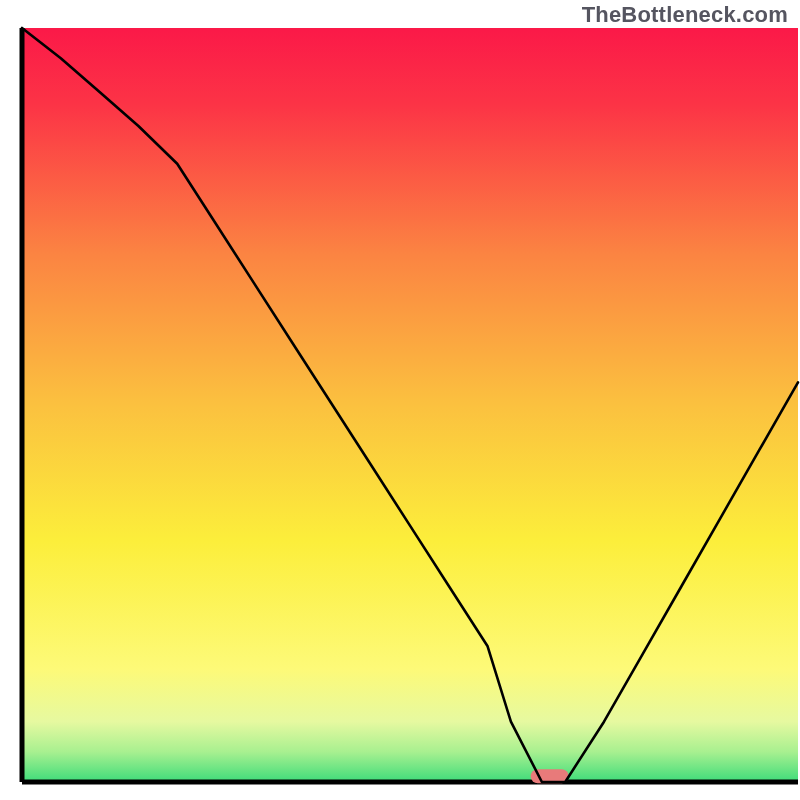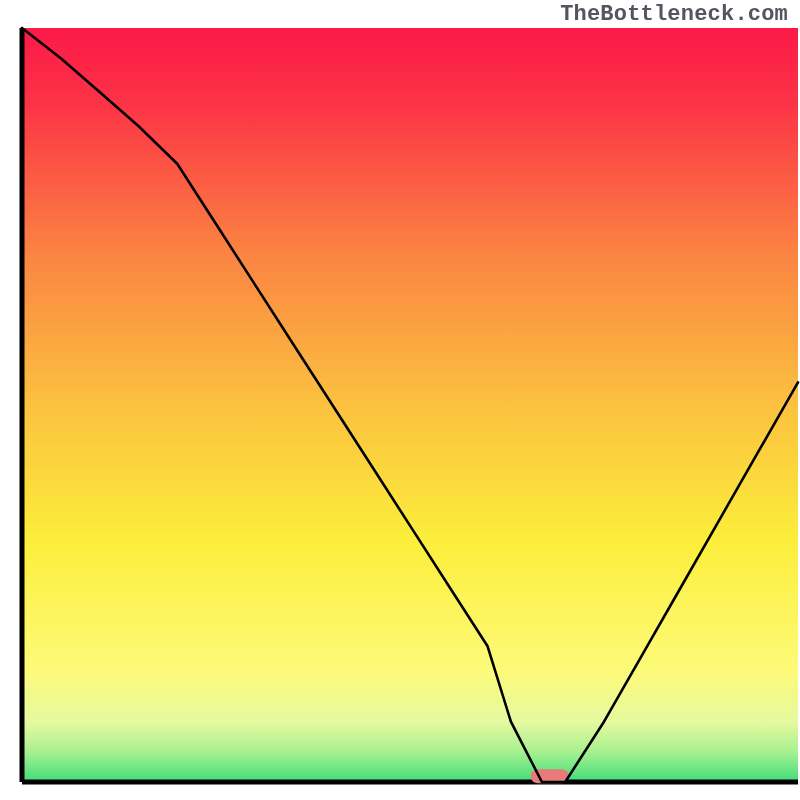--- a/index.html
+++ b/index.html
@@ -19,21 +19,20 @@
   }
   .watermark {
     position: absolute;
     top: 2px;
     right: 12px;
     font-size: 22px;
     font-weight: 600;
     color: #555560;
     letter-spacing: 0.2px;
     z-index: 50;
-    font-family: Liberation Mono, monospace;
   }
   svg.plot {
     position: absolute;
     left: 0;
     top: 0;
     width: 800px;
     height: 800px;
     display: block;
   }
   .curve {

